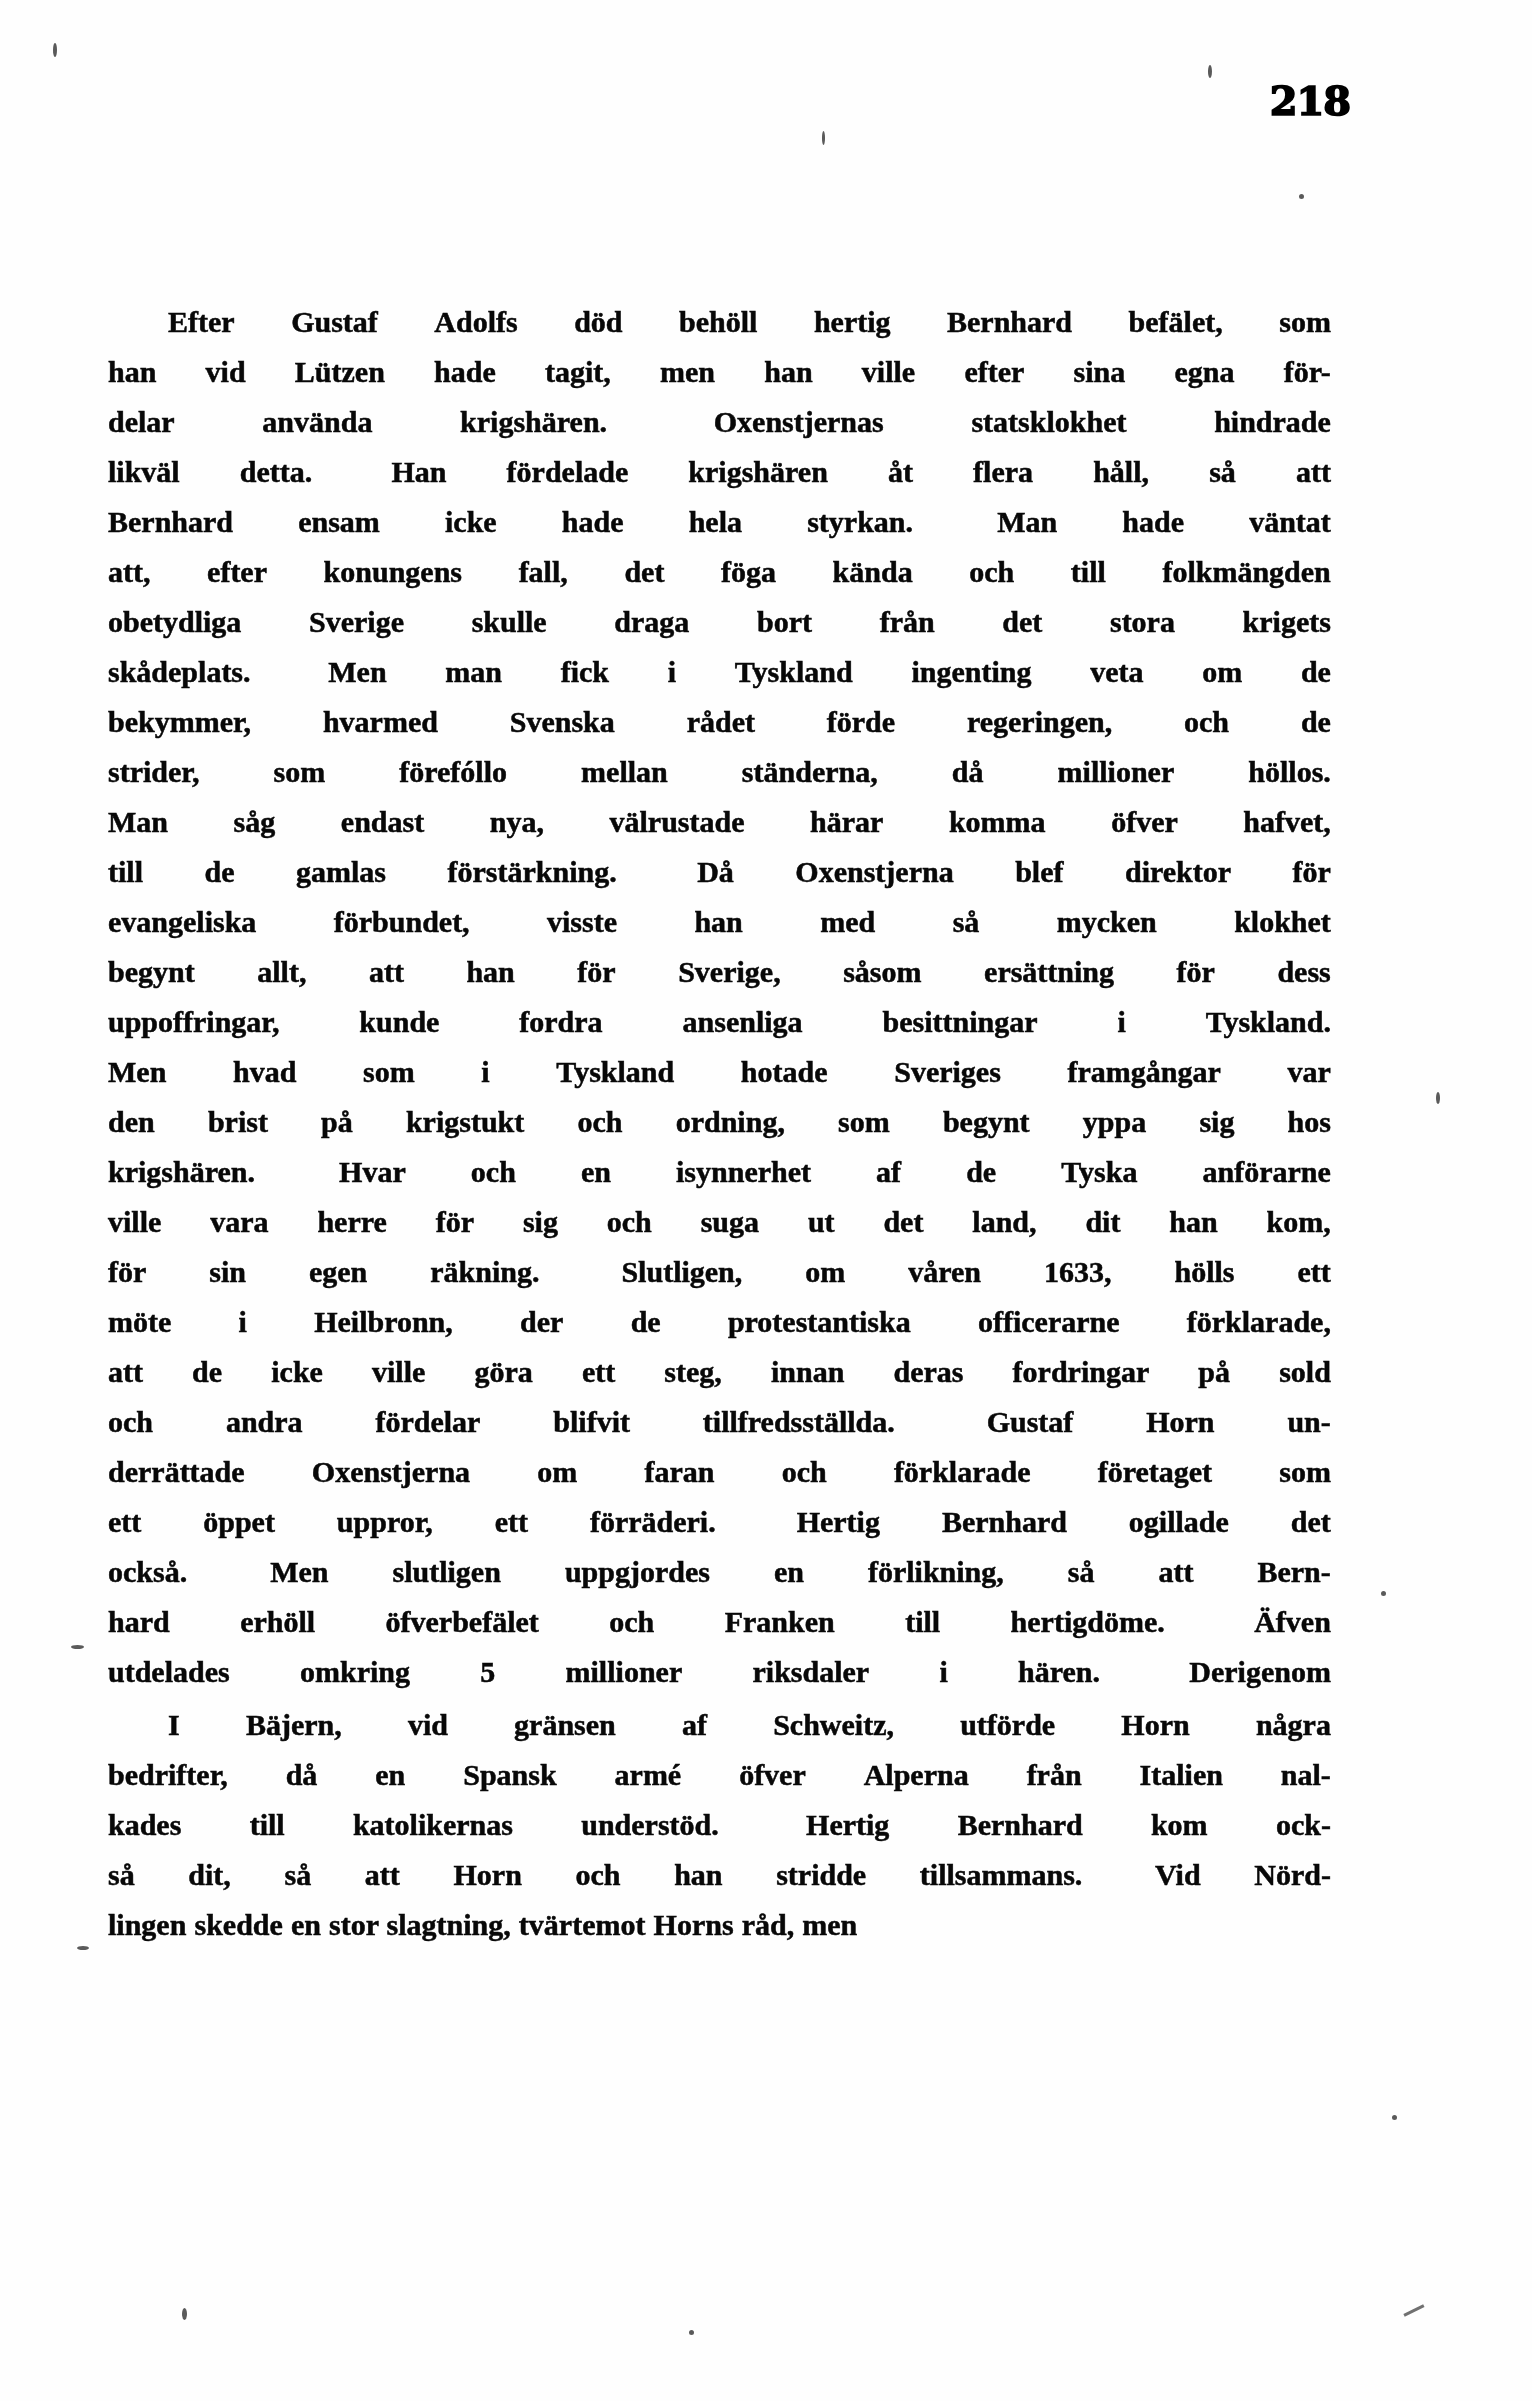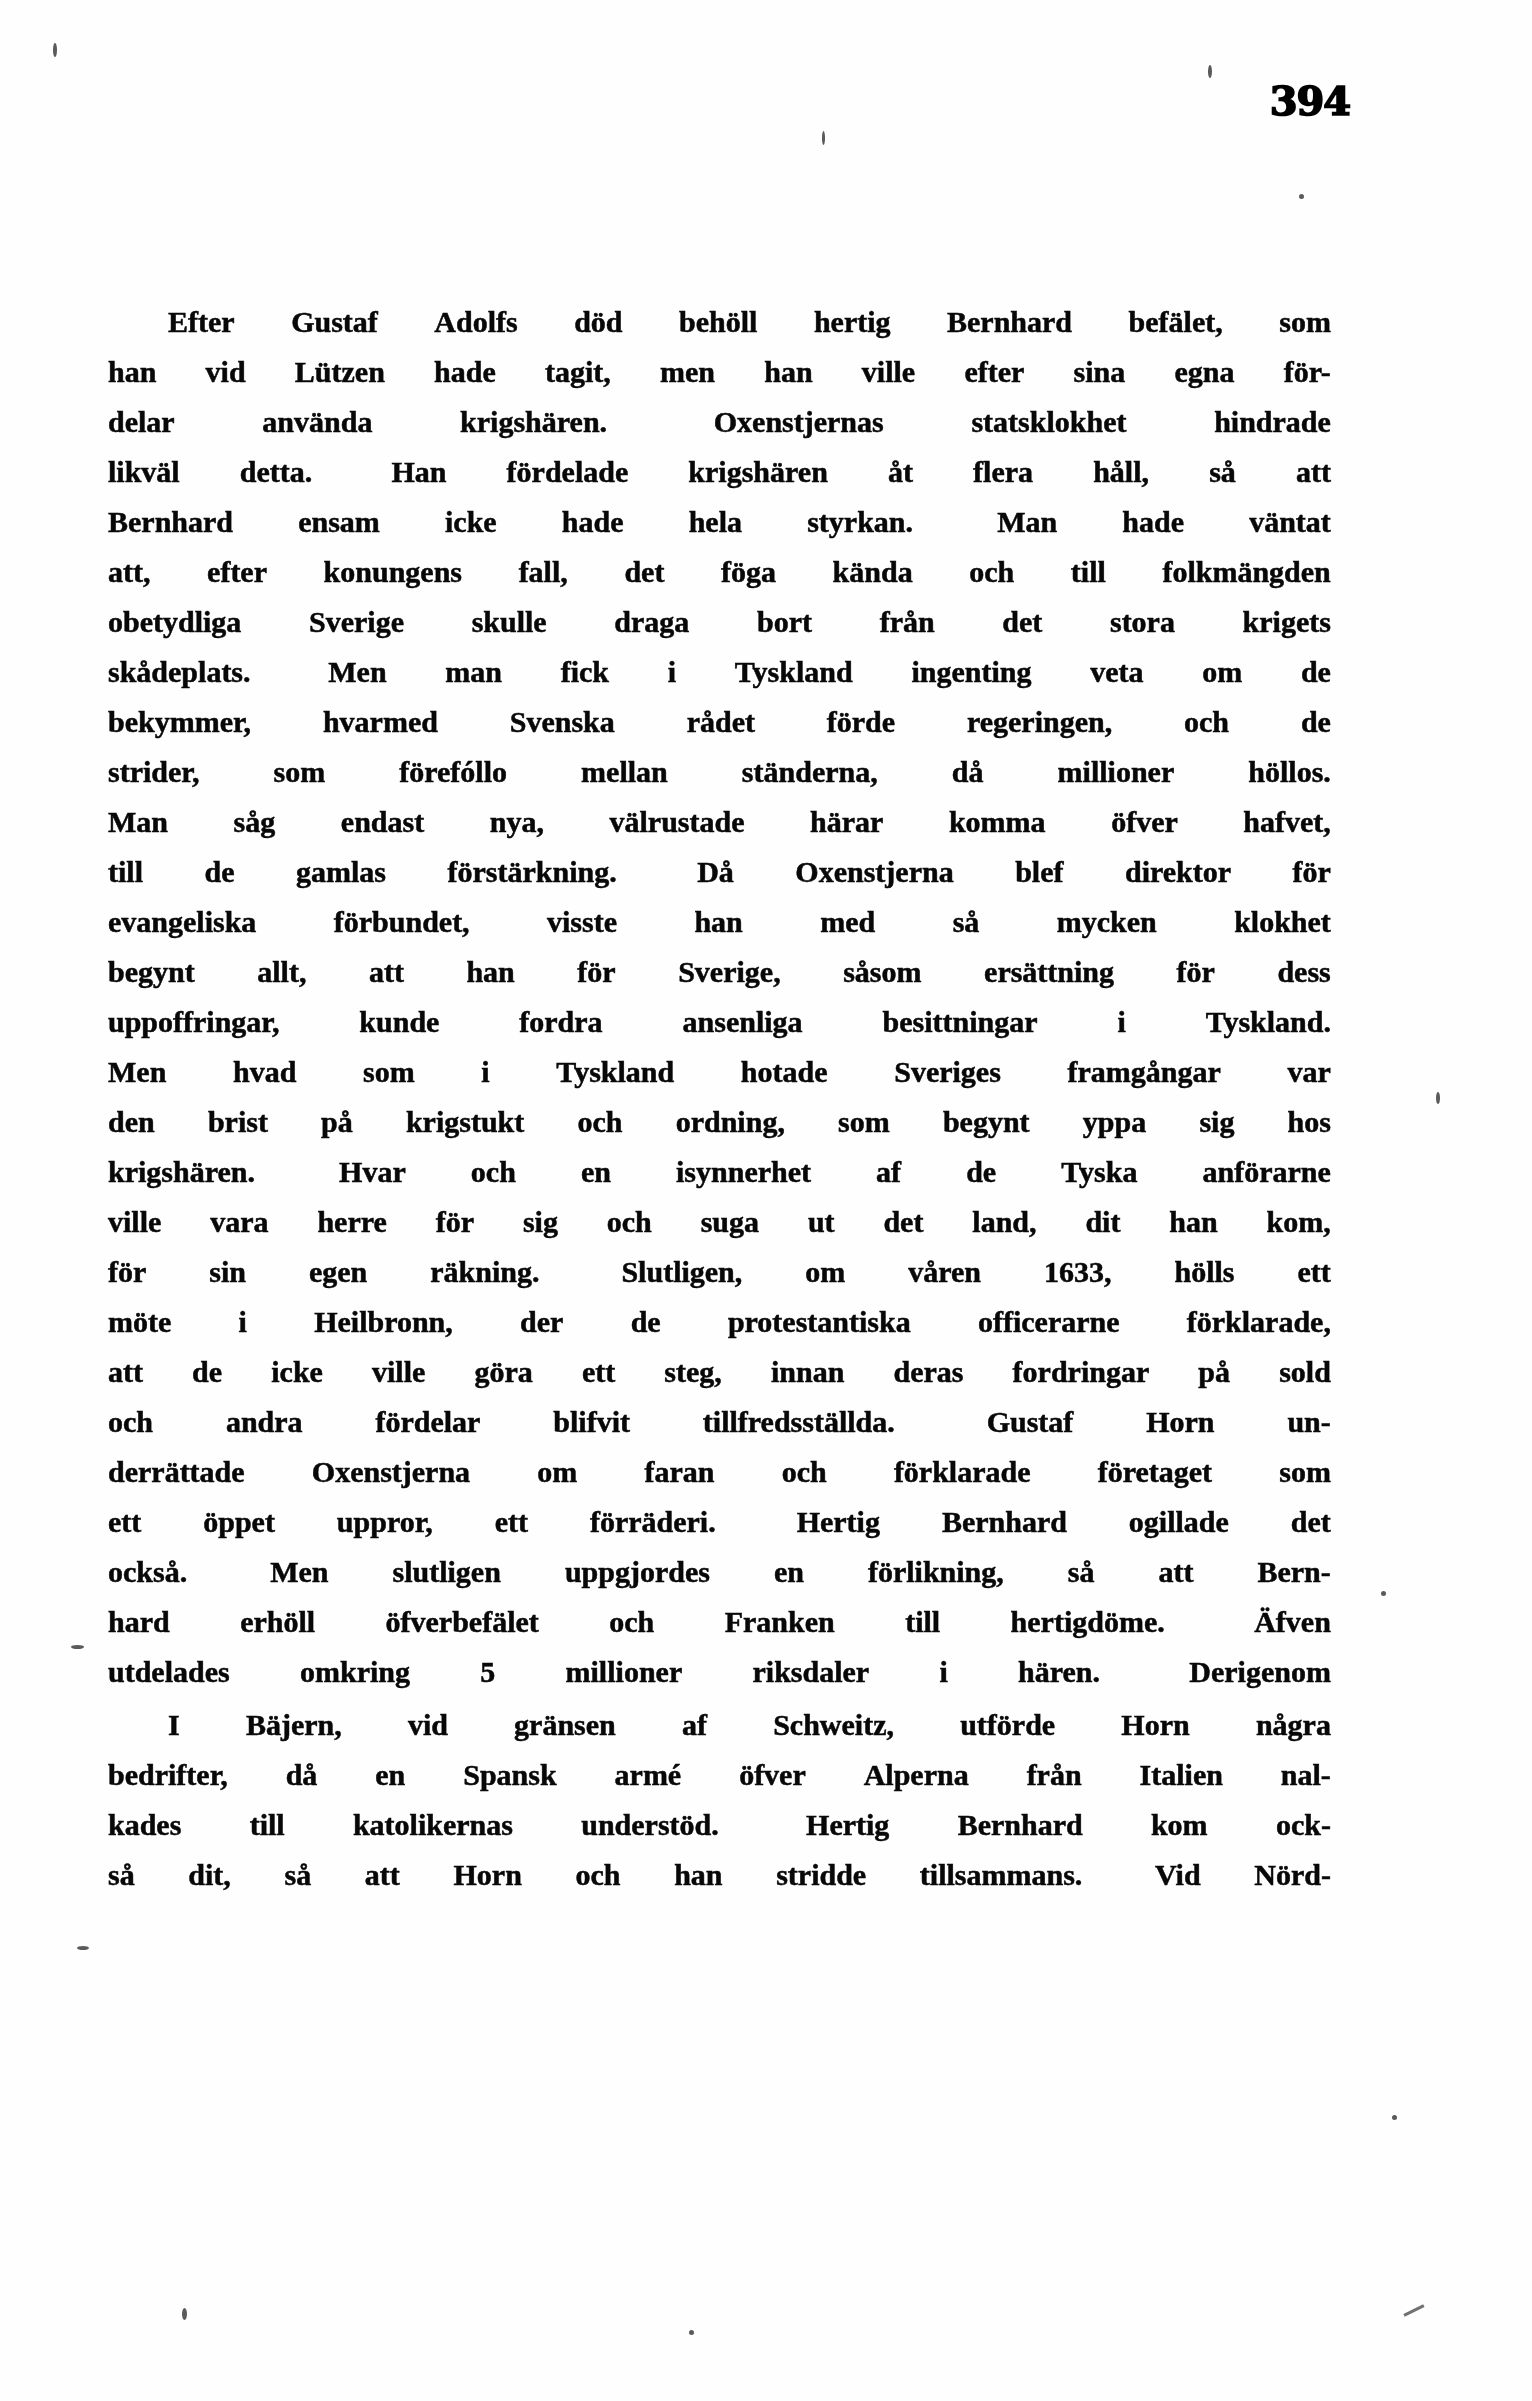--- a/index.html
+++ b/index.html
@@ -133,21 +133,21 @@
     position: absolute;
     background: #333;
     opacity: 0.7;
   }
 </style>
 </head>
 <body>
 
 <div class="page">
 
-  <div class="folio">394</div>
+  <div class="folio">218</div>
 
 
   <div class="body-block" id="body-block">
       <p class="para">
         <span class="ln just indent">
           <span class="w">Efter</span>
           <span class="w" style="width: 0px; white-space: pre;">&nbsp;</span>
           <span class="w">Gustaf</span>
           <span class="w" style="width: 0px; white-space: pre;">&nbsp;</span>
           <span class="w">Adolfs</span>
@@ -760,20 +760,21 @@
           <span class="w">han</span>
           <span class="w" style="width: 0px; white-space: pre;">&nbsp;</span>
           <span class="w">stridde</span>
           <span class="w" style="width: 0px; white-space: pre;">&nbsp;</span>
           <span class="w">tillsammans.</span>
           <span class="w" style="width: 19px; white-space: pre;">&nbsp;</span>
           <span class="w">Vid</span>
           <span class="w" style="width: 0px; white-space: pre;">&nbsp;</span>
           <span class="w">Nörd-</span>
         </span>
+        <span class="ln">lingen skedde en stor slagtning, tvärtemot Horns råd, men</span>
       </p>
     </div>
 
 
   <div class="speck" style="left:53px;  top:43px;  width:3.9px;  height:14.4px;"></div>
   <div class="speck" style="left:1208px;top:65px; width:3.9px;  height:13.3px;"></div>
   <div class="speck" style="left:822px;top:131px; width:3.3px;  height:14.4px;"></div>
   <div class="speck" style="left:1299px;top:194px; width:5px;  height:5px;"></div>
   <div class="speck" style="left:1436px;top:1092px;width:3.9px;  height:12px;"></div>
   <div class="speck" style="left:1381px;top:1591px;width:5px;  height:5px;"></div>

